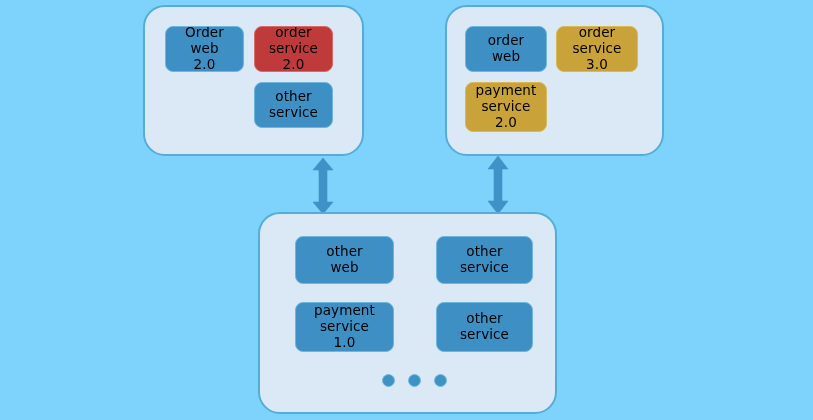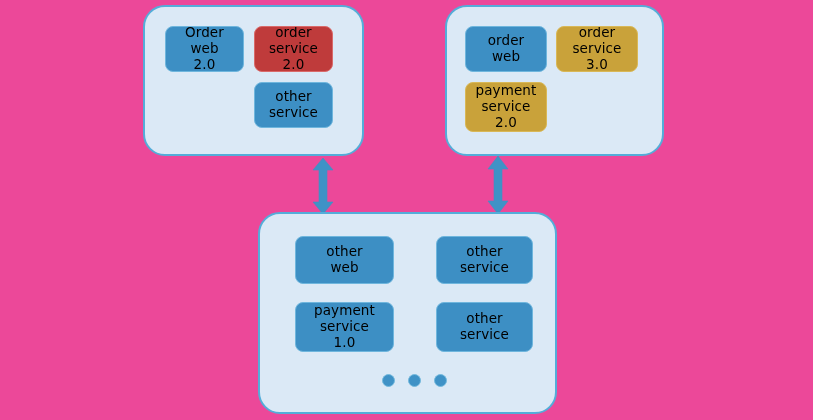--- a/index.html
+++ b/index.html
@@ -5,21 +5,21 @@
 <style>
   html, body {
     margin: 0;
     padding: 0;
     background: #000000;
   }
   #canvas {
     position: relative;
     width: 813px;
     height: 420px;
-    background: #ec4899;
+    background: #7dd3fc;
     overflow: hidden;
     font-family: "DejaVu Sans", "Liberation Sans", sans-serif;
   }
   .group {
     position: absolute;
     background: #dbe9f6;
     border: 2px solid #54add9;
     border-radius: 22px;
     box-sizing: border-box;
   }

